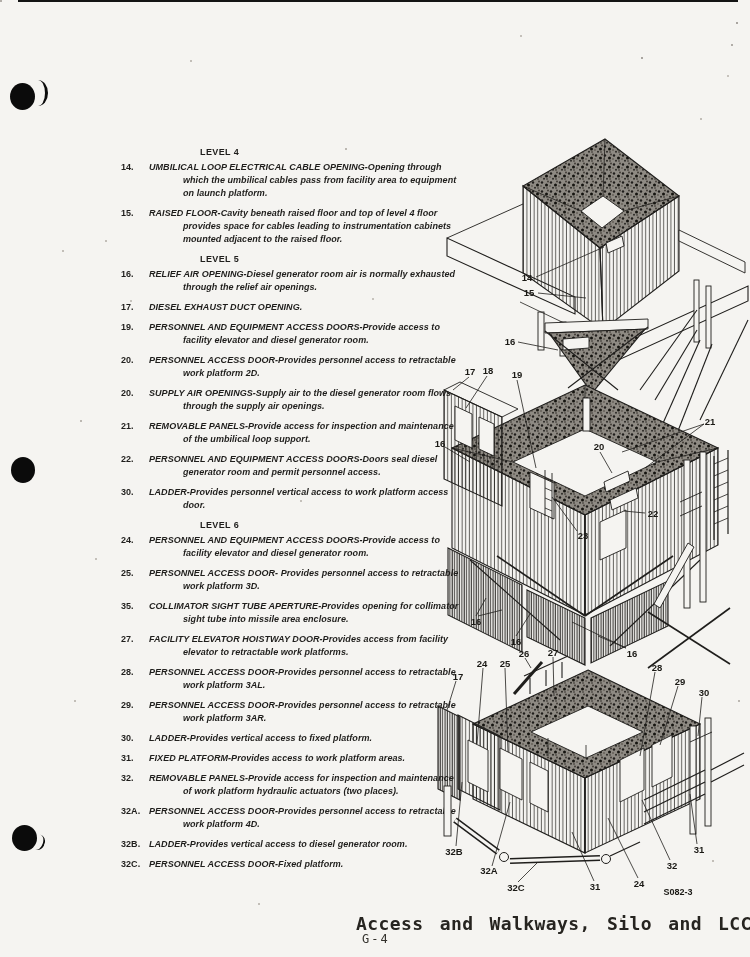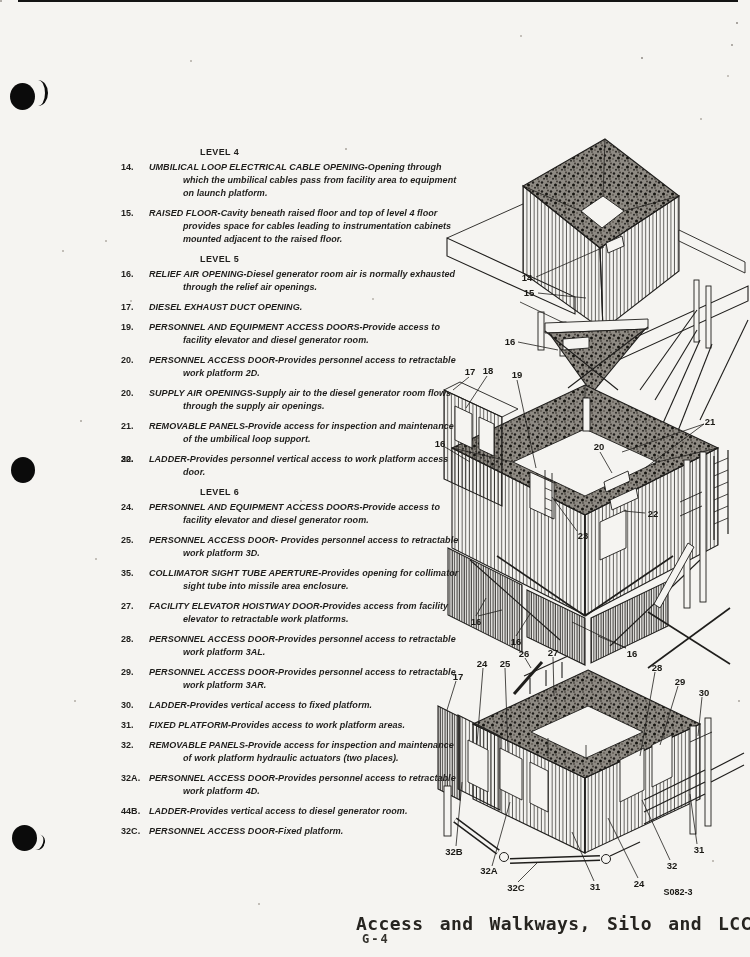--- a/index.html
+++ b/index.html
@@ -28,21 +28,21 @@
   .level-header.first{margin-top:0;}
   .item{position:relative;padding-left:36px;margin-bottom:7px;}
   .item .num{position:absolute;left:8px;top:0;}
   .item .txt{display:inline-block;padding-left:34px;text-indent:-34px;font-style:italic;}
   
   .diagram-svg{position:absolute;left:0;top:0;width:750px;height:957px;}
   
   .caption{position:absolute;left:356px;top:913px;font-family:"DejaVu Sans Mono",monospace;
            font-weight:700;font-size:18px;color:#262420;letter-spacing:0.4px;word-spacing:5px;white-space:nowrap;}
   .page-number{position:absolute;left:362px;top:932px;font-family:"DejaVu Sans Mono",monospace;
-           font-weight:700;font-size:12px;color:#33312c;letter-spacing:2px;}
+           font-weight:400;font-size:12px;color:#33312c;letter-spacing:2px;}
 </style>
 </head>
 <body>
 
 <div class="page">
 
   <div class="top-edge"></div>
   <div class="specks"></div>
   <div class="hole hole-1"></div>
   <div class="hole-arc arc-1"></div>
@@ -81,20 +81,21 @@
     <div class="item">
       <span class="num">20.</span>
       <span class="txt">SUPPLY AIR OPENINGS-Supply air to the diesel generator room flows through the supply air openings.</span>
     </div>
     <div class="item">
       <span class="num">21.</span>
       <span class="txt">REMOVABLE PANELS-Provide access for inspection and maintenance of the umbilical loop support.</span>
     </div>
     <div class="item">
       <span class="num">22.</span>
+      <span class="txt">PERSONNEL AND EQUIPMENT ACCESS DOORS-Doors seal diesel generator room and permit personnel access.</span>
     </div>
     <div class="item">
       <span class="num">30.</span>
       <span class="txt">LADDER-Provides personnel vertical access to work platform access door.</span>
     </div>
 
     <div class="level-header">LEVEL 6</div>
     <div class="item">
       <span class="num">24.</span>
       <span class="txt">PERSONNEL AND EQUIPMENT ACCESS DOORS-Provide access to facility elevator and diesel generator room.</span>
@@ -129,21 +130,21 @@
     </div>
     <div class="item">
       <span class="num">32.</span>
       <span class="txt">REMOVABLE PANELS-Provide access for inspection and maintenance of work platform hydraulic actuators (two places).</span>
     </div>
     <div class="item">
       <span class="num">32A.</span>
       <span class="txt">PERSONNEL ACCESS DOOR-Provides personnel access to retractable work platform 4D.</span>
     </div>
     <div class="item">
-      <span class="num">44B.</span>
+      <span class="num">32B.</span>
       <span class="txt">LADDER-Provides vertical access to diesel generator room.</span>
     </div>
     <div class="item">
       <span class="num">32C.</span>
       <span class="txt">PERSONNEL ACCESS DOOR-Fixed platform.</span>
     </div>
     <div class="item">
       <span class="num"></span>
       <span class="txt"></span>
     </div>

